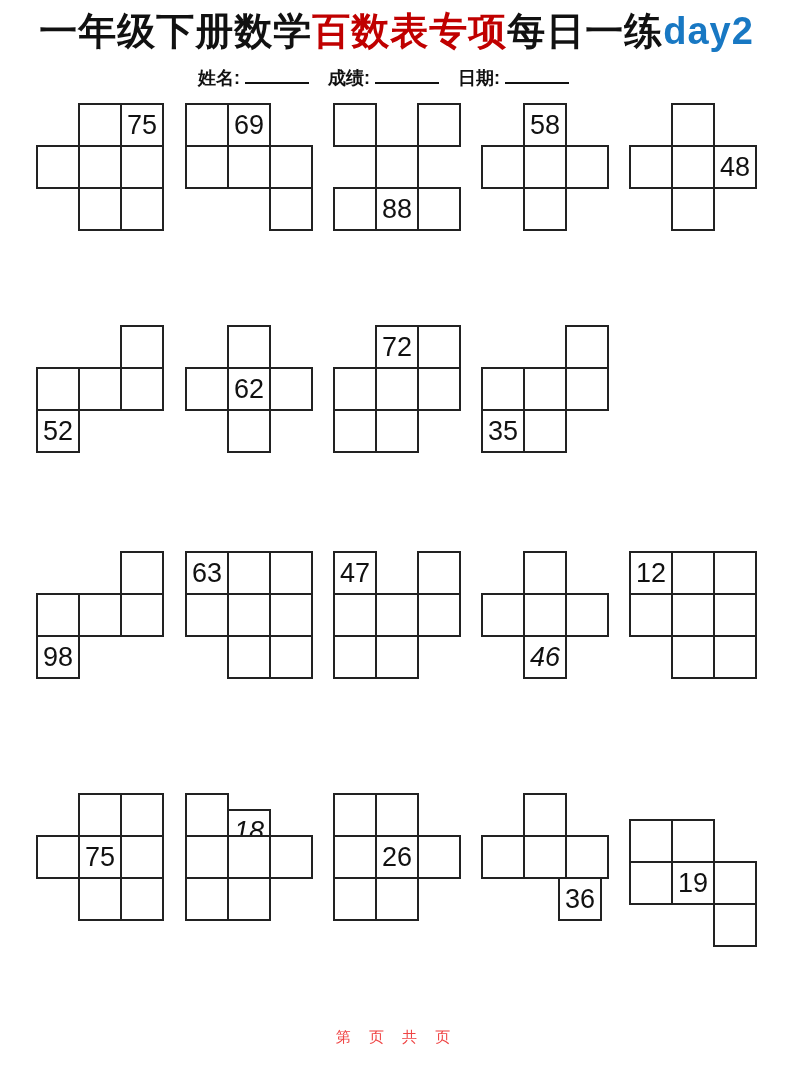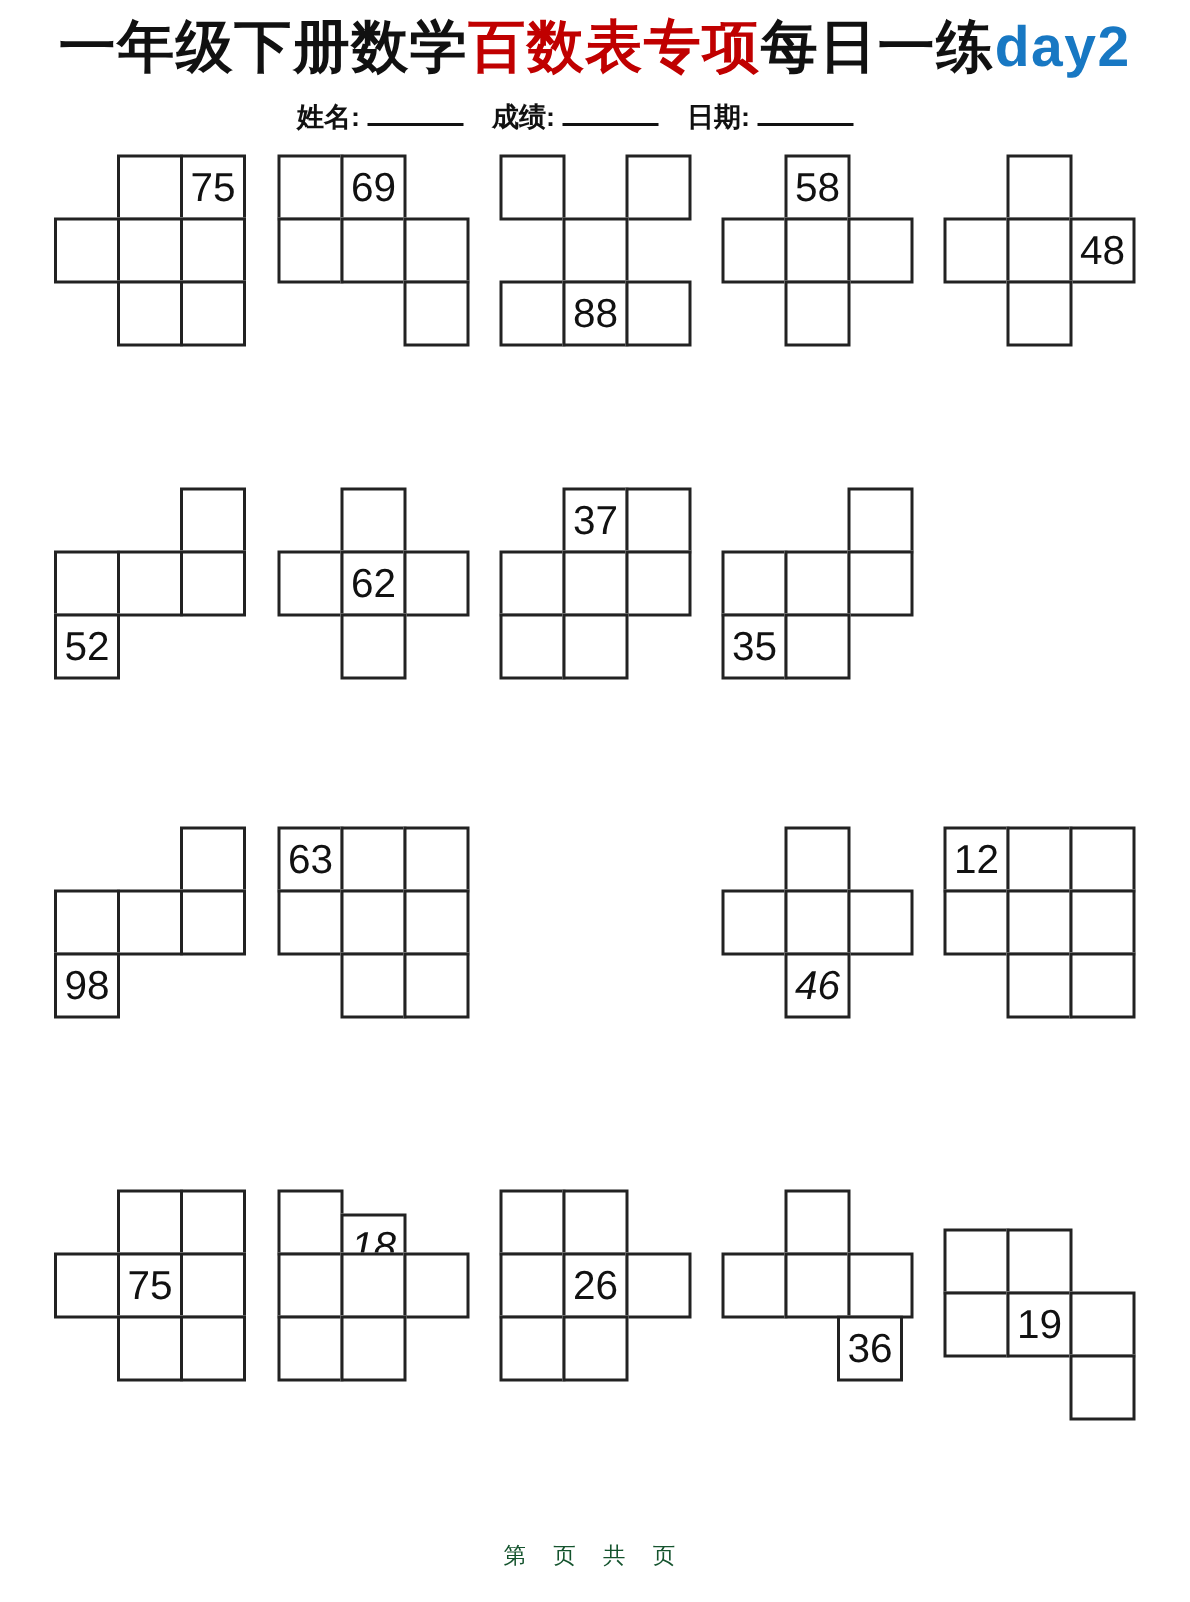--- a/index.html
+++ b/index.html
@@ -58,21 +58,21 @@
     color: #111111;
   }
   .footer {
     position: absolute;
     top: 1028px;
     left: 0;
     width: 100%;
     text-align: center;
     font-size: 15px;
     letter-spacing: 7px;
-    color: #14532d;
+    color: #ef4444;
   }
 </style>
 </head>
 <body>
 
 <div class="page">
 
   <h1 class="title"><span>一年级下册数学</span><span class="t-red" style="color: rgb(192, 0, 0);">百数表专项</span><span>每日一练</span><span class="t-blue" style="color: rgb(24, 120, 195);">day2</span></h1>
 
   <div class="fields">
@@ -129,21 +129,21 @@
         <div class="cell" style="left: 0px; top: 84px;">52</div>
       </div>
       <div class="puzzle" style="left: 185px; top: 325px;">
         <div class="cell" style="left: 42px; top: 0px;"></div>
         <div class="cell" style="left: 0px; top: 42px;"></div>
         <div class="cell" style="left: 42px; top: 42px;">62</div>
         <div class="cell" style="left: 84px; top: 42px;"></div>
         <div class="cell" style="left: 42px; top: 84px;"></div>
       </div>
       <div class="puzzle" style="left: 333px; top: 325px;">
-        <div class="cell" style="left: 42px; top: 0px;">37</div>
+        <div class="cell" style="left: 42px; top: 0px;">72</div>
         <div class="cell" style="left: 84px; top: 0px;"></div>
         <div class="cell" style="left: 0px; top: 42px;"></div>
         <div class="cell" style="left: 42px; top: 42px;"></div>
         <div class="cell" style="left: 84px; top: 42px;"></div>
         <div class="cell" style="left: 0px; top: 84px;"></div>
         <div class="cell" style="left: 42px; top: 84px;"></div>
       </div>
       <div class="puzzle" style="left: 481px; top: 325px;">
         <div class="cell" style="left: 84px; top: 0px;"></div>
         <div class="cell" style="left: 0px; top: 42px;"></div>
@@ -162,20 +162,29 @@
       <div class="puzzle" style="left: 185px; top: 551px; border-radius: 32px;">
         <div class="cell" style="left: 0px; top: 0px;">63</div>
         <div class="cell" style="left: 42px; top: 0px;"></div>
         <div class="cell" style="left: 84px; top: 0px;"></div>
         <div class="cell" style="left: 0px; top: 42px;"></div>
         <div class="cell" style="left: 42px; top: 42px;"></div>
         <div class="cell" style="left: 84px; top: 42px;"></div>
         <div class="cell" style="left: 42px; top: 84px;"></div>
         <div class="cell" style="left: 84px; top: 84px;"></div>
       </div>
+      <div class="puzzle" style="left: 333px; top: 551px;">
+        <div class="cell" style="left: 0px; top: 0px;">47</div>
+        <div class="cell" style="left: 84px; top: 0px;"></div>
+        <div class="cell" style="left: 0px; top: 42px;"></div>
+        <div class="cell" style="left: 42px; top: 42px;"></div>
+        <div class="cell" style="left: 84px; top: 42px;"></div>
+        <div class="cell" style="left: 0px; top: 84px;"></div>
+        <div class="cell" style="left: 42px; top: 84px;"></div>
+      </div>
       <div class="puzzle" style="left: 481px; top: 551px; font-style: italic;">
         <div class="cell" style="left: 42px; top: 0px;"></div>
         <div class="cell" style="left: 0px; top: 42px;"></div>
         <div class="cell" style="left: 42px; top: 42px;"></div>
         <div class="cell" style="left: 84px; top: 42px;"></div>
         <div class="cell" style="left: 42px; top: 84px;">46</div>
       </div>
       <div class="puzzle" style="left: 629px; top: 551px;">
         <div class="cell" style="left: 0px; top: 0px;">12</div>
         <div class="cell" style="left: 42px; top: 0px;"></div>

